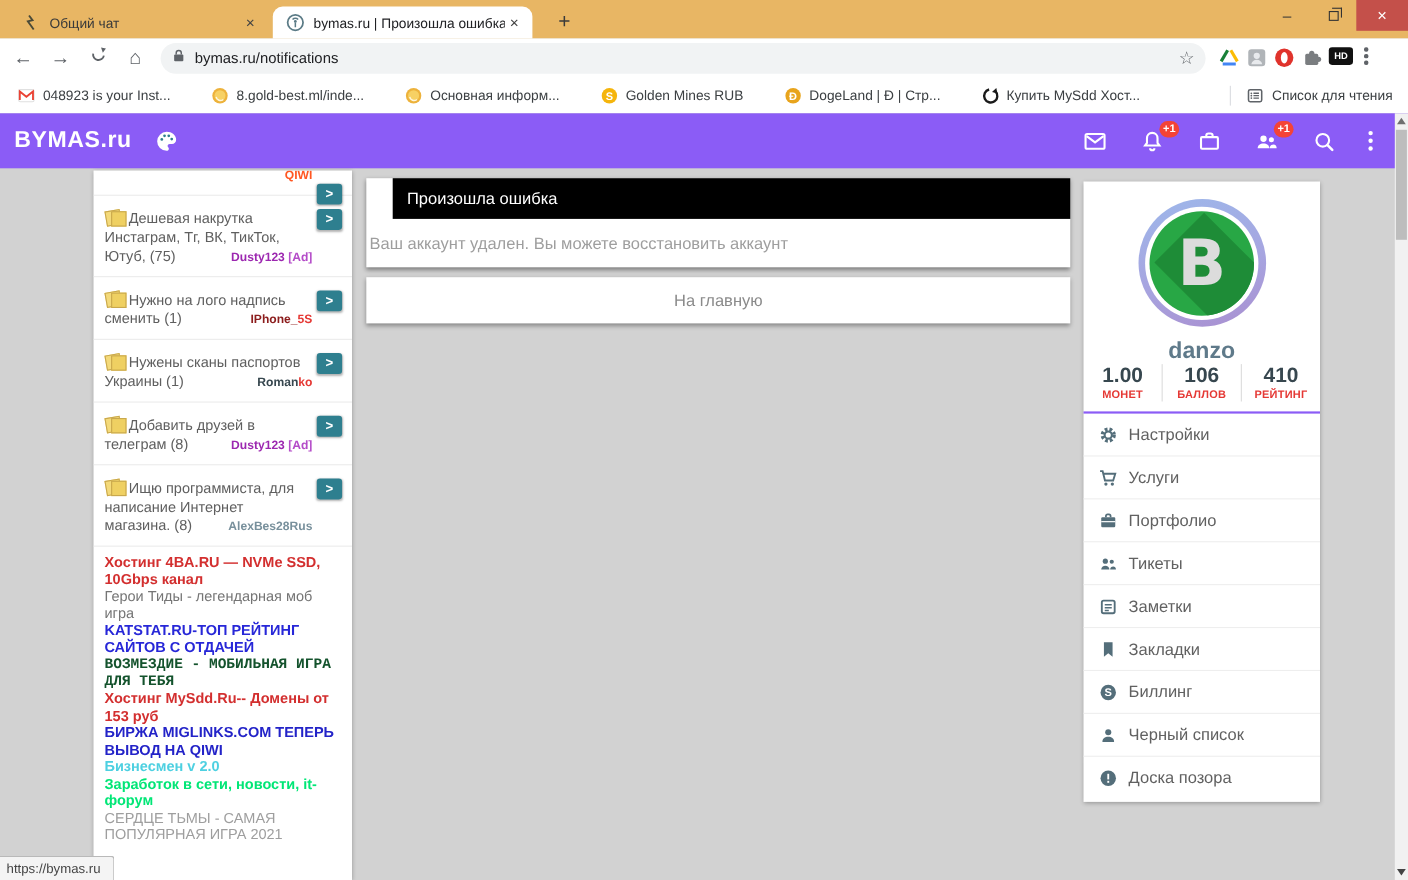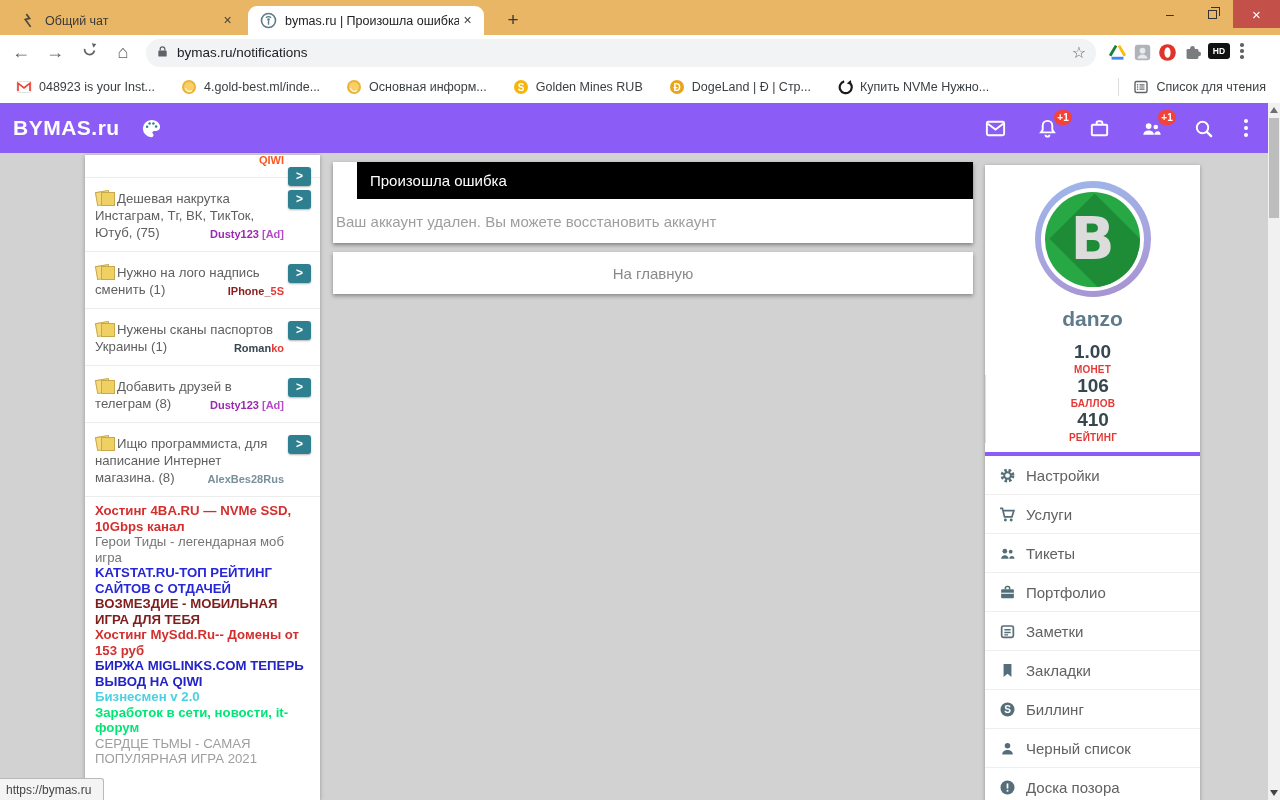--- a/index.html
+++ b/index.html
@@ -73,21 +73,21 @@
   .home-card { margin-top:9px; height:42px; background:#fff; box-shadow:0 2px 4px rgba(0,0,0,.35); display:flex; align-items:center; justify-content:center; font-size:15px; color:#8a8a8a; }
 
   
   .profile-card { position:absolute; left:985px; top:165px; width:215px; background:#fff; box-shadow:0 1px 4px rgba(0,0,0,.3); padding-bottom:2px; }
   .avatar-ring { width:116px; height:116px; margin:16px auto 0; border-radius:50%; background:linear-gradient(165deg,#9db7ea 0%,#a7a5e0 55%,#a98fd0 100%); display:flex; align-items:center; justify-content:center; }
   .avatar-mid { width:103px; height:103px; border-radius:50%; background:#fff; display:flex; align-items:center; justify-content:center; }
   .avatar-green { position:relative; width:95px; height:95px; border-radius:50%; background:#28a745; overflow:hidden; display:flex; align-items:center; justify-content:center; }
   .avatar-green::after { content:""; position:absolute; width:130px; height:64px; background:#1e8c37; transform:rotate(45deg); left:8px; top:38px; }
   .avatar-letter { position:relative; z-index:1; font-size:58px; font-weight:bold; color:#dcdcdc; font-family:"DejaVu Sans", sans-serif; line-height:1; }
   .profile-name { text-align:center; font-size:21px; font-weight:bold; color:#5f7a8a; margin-top:10px; }
-  .stats-row { display:flex; margin-top:10px; border-bottom:4px solid #8b5cf6; padding-bottom:9px;flex-direction:column; }
+  .stats-row { display:flex; margin-top:0; border-bottom:2px solid #8b5cf6; padding-bottom:9px; }
   .stat-col { flex:1; text-align:center; }
   .stat-col + .stat-col { border-left:1px solid #dcdcdc; }
   .stat-value { font-size:19px; font-weight:600; color:#37474f; }
   .stat-label { font-size:10px; font-weight:bold; color:#e53935; margin-top:1px; letter-spacing:.2px; }
   .pmenu-item { display:flex; align-items:center; height:39px; padding-left:14px; border-bottom:1px solid #eee; }
   .pmenu-item:last-child { border-bottom:none; }
   .pmenu-ico { width:17px; height:17px; margin-right:10px; flex:0 0 auto; }
   .pmenu-label { font-size:15px; color:#616161; }
 
   
@@ -184,35 +184,35 @@
       <span class="hd-badge">HD</span>
       <span class="menu-dots-dark">
           <i></i>
           <i></i>
           <i></i>
         </span>
     </div>
   </div>
 
   <div class="bookmarksbar">
-    <div id="bm-list" style="display:flex;align-items:flex-end;">
+    <div id="bm-list" style="display:flex;align-items:flex-end;gap:11px;">
         <span class="bm-item">
           <span class="bm-ico"><svg viewBox="0 0 16 16">
               <rect x="1" y="2.5" width="14" height="11" rx="1.5" fill="#fff" stroke="#e0e0e0"></rect>
               <path d="M2 12V4.2L8 9l6-4.8V12" fill="none" stroke="#ea4335" stroke-width="1.7"></path>
             </svg></span>
           <span class="bm-label">048923 is your Inst...</span>
         </span>
         <span class="bm-item">
           <span class="bm-ico"><svg viewBox="0 0 16 16">
               <circle cx="8" cy="8" r="7" fill="#edb23b"></circle>
               <circle cx="8" cy="8" r="5" fill="#f7d164"></circle>
               <path d="M4.5 9a4 4 0 006.5 2.5" fill="none" stroke="#fff" stroke-width="1.3" opacity=".8"></path>
             </svg></span>
-          <span class="bm-label">4.gold-best.ml/inde...</span>
+          <span class="bm-label">8.gold-best.ml/inde...</span>
         </span>
         <span class="bm-item">
           <span class="bm-ico"><svg viewBox="0 0 16 16">
               <circle cx="8" cy="8" r="7" fill="#edb23b"></circle>
               <circle cx="8" cy="8" r="5" fill="#f7d164"></circle>
               <path d="M4.5 9a4 4 0 006.5 2.5" fill="none" stroke="#fff" stroke-width="1.3" opacity=".8"></path>
             </svg></span>
           <span class="bm-label">Основная информ...</span>
         </span>
         <span class="bm-item">
@@ -227,21 +227,21 @@
               <circle cx="8" cy="8" r="7" fill="#e8a41c"></circle>
               <text x="8" y="11.5" text-anchor="middle" font-size="10" font-weight="bold" fill="#fff" font-family="sans-serif">Ð</text>
             </svg></span>
           <span class="bm-label">DogeLand | Ð | Стр...</span>
         </span>
         <span class="bm-item">
           <span class="bm-ico"><svg viewBox="0 0 16 16">
               <path d="M13 4a6 6 0 11-5.8-1.6" fill="none" stroke="#1a1a1a" stroke-width="2.2"></path>
               <polygon points="13.8,1 14.6,6 9.8,4.6" fill="#1a1a1a"></polygon>
             </svg></span>
-          <span class="bm-label">Купить NVMe Нужно...</span>
+          <span class="bm-label">Купить MySdd Хост...</span>
         </span>
       </div>
     <div class="bm-right">
       <span class="bm-sep"></span>
       <span class="bm-ico">
         <svg viewBox="0 0 16 16">
             <rect x="2" y="2.5" width="12" height="11" rx="1.5" fill="none" stroke="#5f6368" stroke-width="1.4"></rect>
             <path d="M6.5 5.8h5M6.5 8h5M6.5 10.2h5" stroke="#5f6368" stroke-width="1.2"></path>
             <circle cx="4.6" cy="5.8" r=".8" fill="#5f6368"></circle>
             <circle cx="4.6" cy="8" r=".8" fill="#5f6368"></circle>
@@ -335,21 +335,21 @@
         <div class="topic">
           <div class="t-btn">&gt;</div>
           <div class="t-title"><span class="note-ico"></span>Ищю программиста, для написание Интернет магазина. (8)</div>
           <div class="t-author"><span style="color: rgb(120, 144, 156);">AlexBes28Rus</span></div>
         </div>
       </div>
     <div class="ads-block" id="ads-block">
         <div class="ad-line ad-bold" style="color: rgb(211, 47, 47);">Хостинг 4BA.RU — NVMe SSD, 10Gbps канал</div>
         <div class="ad-line" style="color: rgb(117, 117, 117);">Герои Тиды - легендарная моб игра</div>
         <div class="ad-line ad-bold" style="color: rgb(39, 39, 216);">KATSTAT.RU-ТОП РЕЙТИНГ САЙТОВ С ОТДАЧЕЙ</div>
-        <div class="ad-line ad-bold" style="color: #7f1d1d;">ВОЗМЕЗДИЕ - МОБИЛЬНАЯ ИГРА ДЛЯ ТЕБЯ</div>
+        <div class="ad-line ad-bold" style="color: #14532d; font-family: Liberation Mono, monospace;">ВОЗМЕЗДИЕ - МОБИЛЬНАЯ ИГРА ДЛЯ ТЕБЯ</div>
         <div class="ad-line ad-bold" style="color: rgb(211, 47, 47);">Хостинг MySdd.Ru-- Домены от 153 руб</div>
         <div class="ad-line ad-bold" style="color: rgb(35, 35, 200);">БИРЖА MIGLINKS.COM ТЕПЕРЬ ВЫВОД НА QIWI</div>
         <div class="ad-line ad-bold" style="color: rgb(77, 208, 225);">Бизнесмен v 2.0</div>
         <div class="ad-line ad-bold" style="color: rgb(0, 230, 118);">Заработок в сети, новости, it-форум</div>
         <div class="ad-line" style="color: rgb(158, 158, 158);">СЕРДЦЕ ТЬМЫ - САМАЯ ПОПУЛЯРНАЯ ИГРА 2021</div>
       </div>
   </div>
 
   <div class="error-wrap">
     <div class="error-card">
@@ -393,34 +393,34 @@
         <div class="pmenu-item">
           <span class="pmenu-ico"><svg viewBox="0 0 16 16">
               <path d="M1 2.2h2.2l2 8h7l1.8-5.8H4" fill="none" stroke="#546e7a" stroke-width="1.6"></path>
               <circle cx="6" cy="13.2" r="1.4" fill="#546e7a"></circle>
               <circle cx="11.5" cy="13.2" r="1.4" fill="#546e7a"></circle>
             </svg></span>
           <span class="pmenu-label">Услуги</span>
         </div>
         <div class="pmenu-item">
           <span class="pmenu-ico"><svg viewBox="0 0 16 16">
+              <rect x="2" y="5" width="12" height="8.5" rx="1" fill="#546e7a"></rect>
+              <path d="M6 5V3.8A1.4 1.4 0 017.4 2.4h1.2A1.4 1.4 0 0110 3.8V5" fill="none" stroke="#546e7a" stroke-width="1.5"></path>
+              <rect x="2" y="8.2" width="12" height="1" fill="#fff"></rect>
+            </svg></span>
+          <span class="pmenu-label">Портфолио</span>
+        </div>
+        <div class="pmenu-item">
+          <span class="pmenu-ico"><svg viewBox="0 0 16 16">
               <circle cx="5.5" cy="5.8" r="2.2" fill="#546e7a"></circle>
               <circle cx="11" cy="6.3" r="1.8" fill="#546e7a"></circle>
               <path d="M2 13c0-2.1 1.6-3.3 3.5-3.3S9 10.9 9 13z" fill="#546e7a"></path>
               <path d="M9.6 13c.1-1.7 1.1-2.7 2.6-2.7s2.3 1 2.4 2.7z" fill="#546e7a"></path>
             </svg></span>
           <span class="pmenu-label">Тикеты</span>
-        </div>
-        <div class="pmenu-item">
-          <span class="pmenu-ico"><svg viewBox="0 0 16 16">
-              <rect x="2" y="5" width="12" height="8.5" rx="1" fill="#546e7a"></rect>
-              <path d="M6 5V3.8A1.4 1.4 0 017.4 2.4h1.2A1.4 1.4 0 0110 3.8V5" fill="none" stroke="#546e7a" stroke-width="1.5"></path>
-              <rect x="2" y="8.2" width="12" height="1" fill="#fff"></rect>
-            </svg></span>
-          <span class="pmenu-label">Портфолио</span>
         </div>
         <div class="pmenu-item">
           <span class="pmenu-ico"><svg viewBox="0 0 16 16">
               <rect x="2.5" y="2.8" width="11" height="10.8" rx="1.5" fill="none" stroke="#546e7a" stroke-width="1.6"></rect>
               <path d="M5 6.4h6M5 9h6M5 11.2h3.5" stroke="#546e7a" stroke-width="1.3"></path>
             </svg></span>
           <span class="pmenu-label">Заметки</span>
         </div>
         <div class="pmenu-item">
           <span class="pmenu-ico"><svg viewBox="0 0 16 16">

